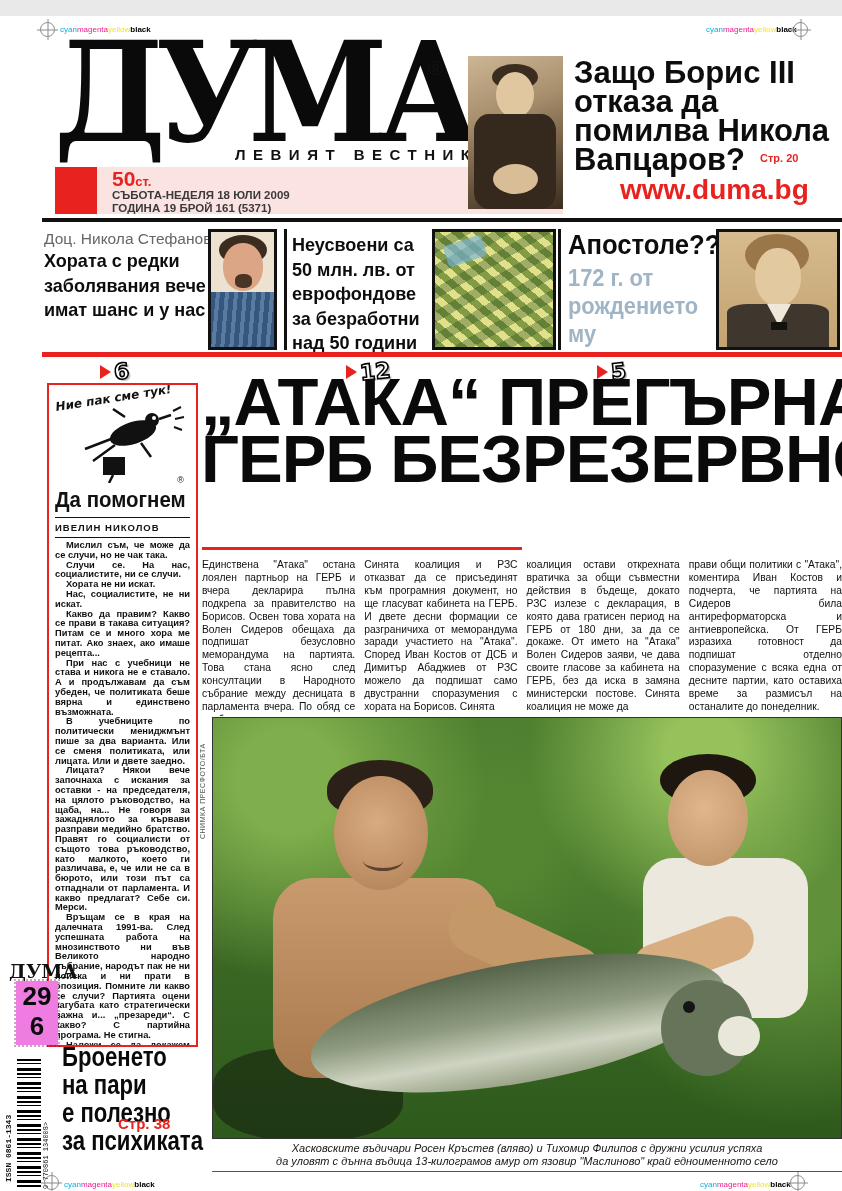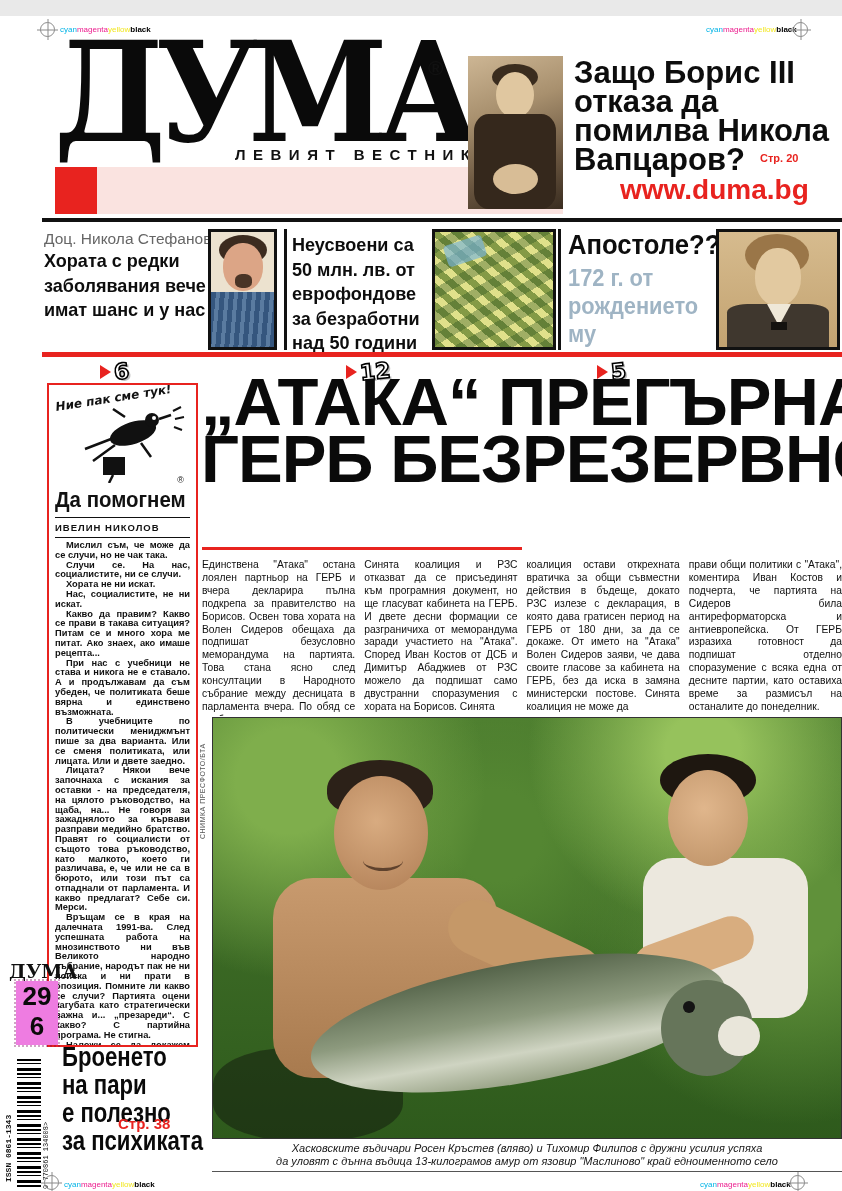--- a/index.html
+++ b/index.html
@@ -120,20 +120,25 @@
     <span class="cw-c">cyan</span><span class="cw-m">magenta</span><span class="cw-y">yellow</span><span class="cw-k b">black</span>
   </div>
   <div class="regmark" style="left:793px;top:6px"></div>
 
   <div class="abs" id="logo">ДУМА</div>
   <div class="abs" id="logo-reg">®</div>
   <div class="abs" id="tagline">ЛЕВИЯТ ВЕСТНИК</div>
 
   <div class="abs" id="price-strip"></div>
   <div class="abs" id="red-square"></div>
+  <div class="abs" id="price-block">
+    <div id="price-line"><span class="pnum">50</span><span class="punit">ст.</span></div>
+    <div class="dateline">СЪБОТА-НЕДЕЛЯ 18 ЮЛИ 2009</div>
+    <div class="dateline">ГОДИНА 19 БРОЙ 161 (5371)</div>
+  </div>
 
   <div class="abs" id="vap-photo">
     <div class="abs" style="left:24px;top:8px;width:46px;height:26px;border-radius:50%;background:#3a2c1e"></div>
     <div class="abs" style="left:28px;top:16px;width:38px;height:46px;border-radius:50%;background:#e0c7a0"></div>
     <div class="abs" style="left:6px;top:58px;width:82px;height:95px;border-radius:18%;background:#35281c"></div>
     <div class="abs" style="left:25px;top:108px;width:45px;height:30px;border-radius:50%;background:#d8bd96"></div>
   </div>
   <div class="abs" id="top-headline">Защо Борис III отказа да помилва Никола Вапцаров?</div>
   <div class="abs red b right" id="top-pageref">Стр. 20</div>
   <div class="abs" id="site">www.duma.bg</div>

